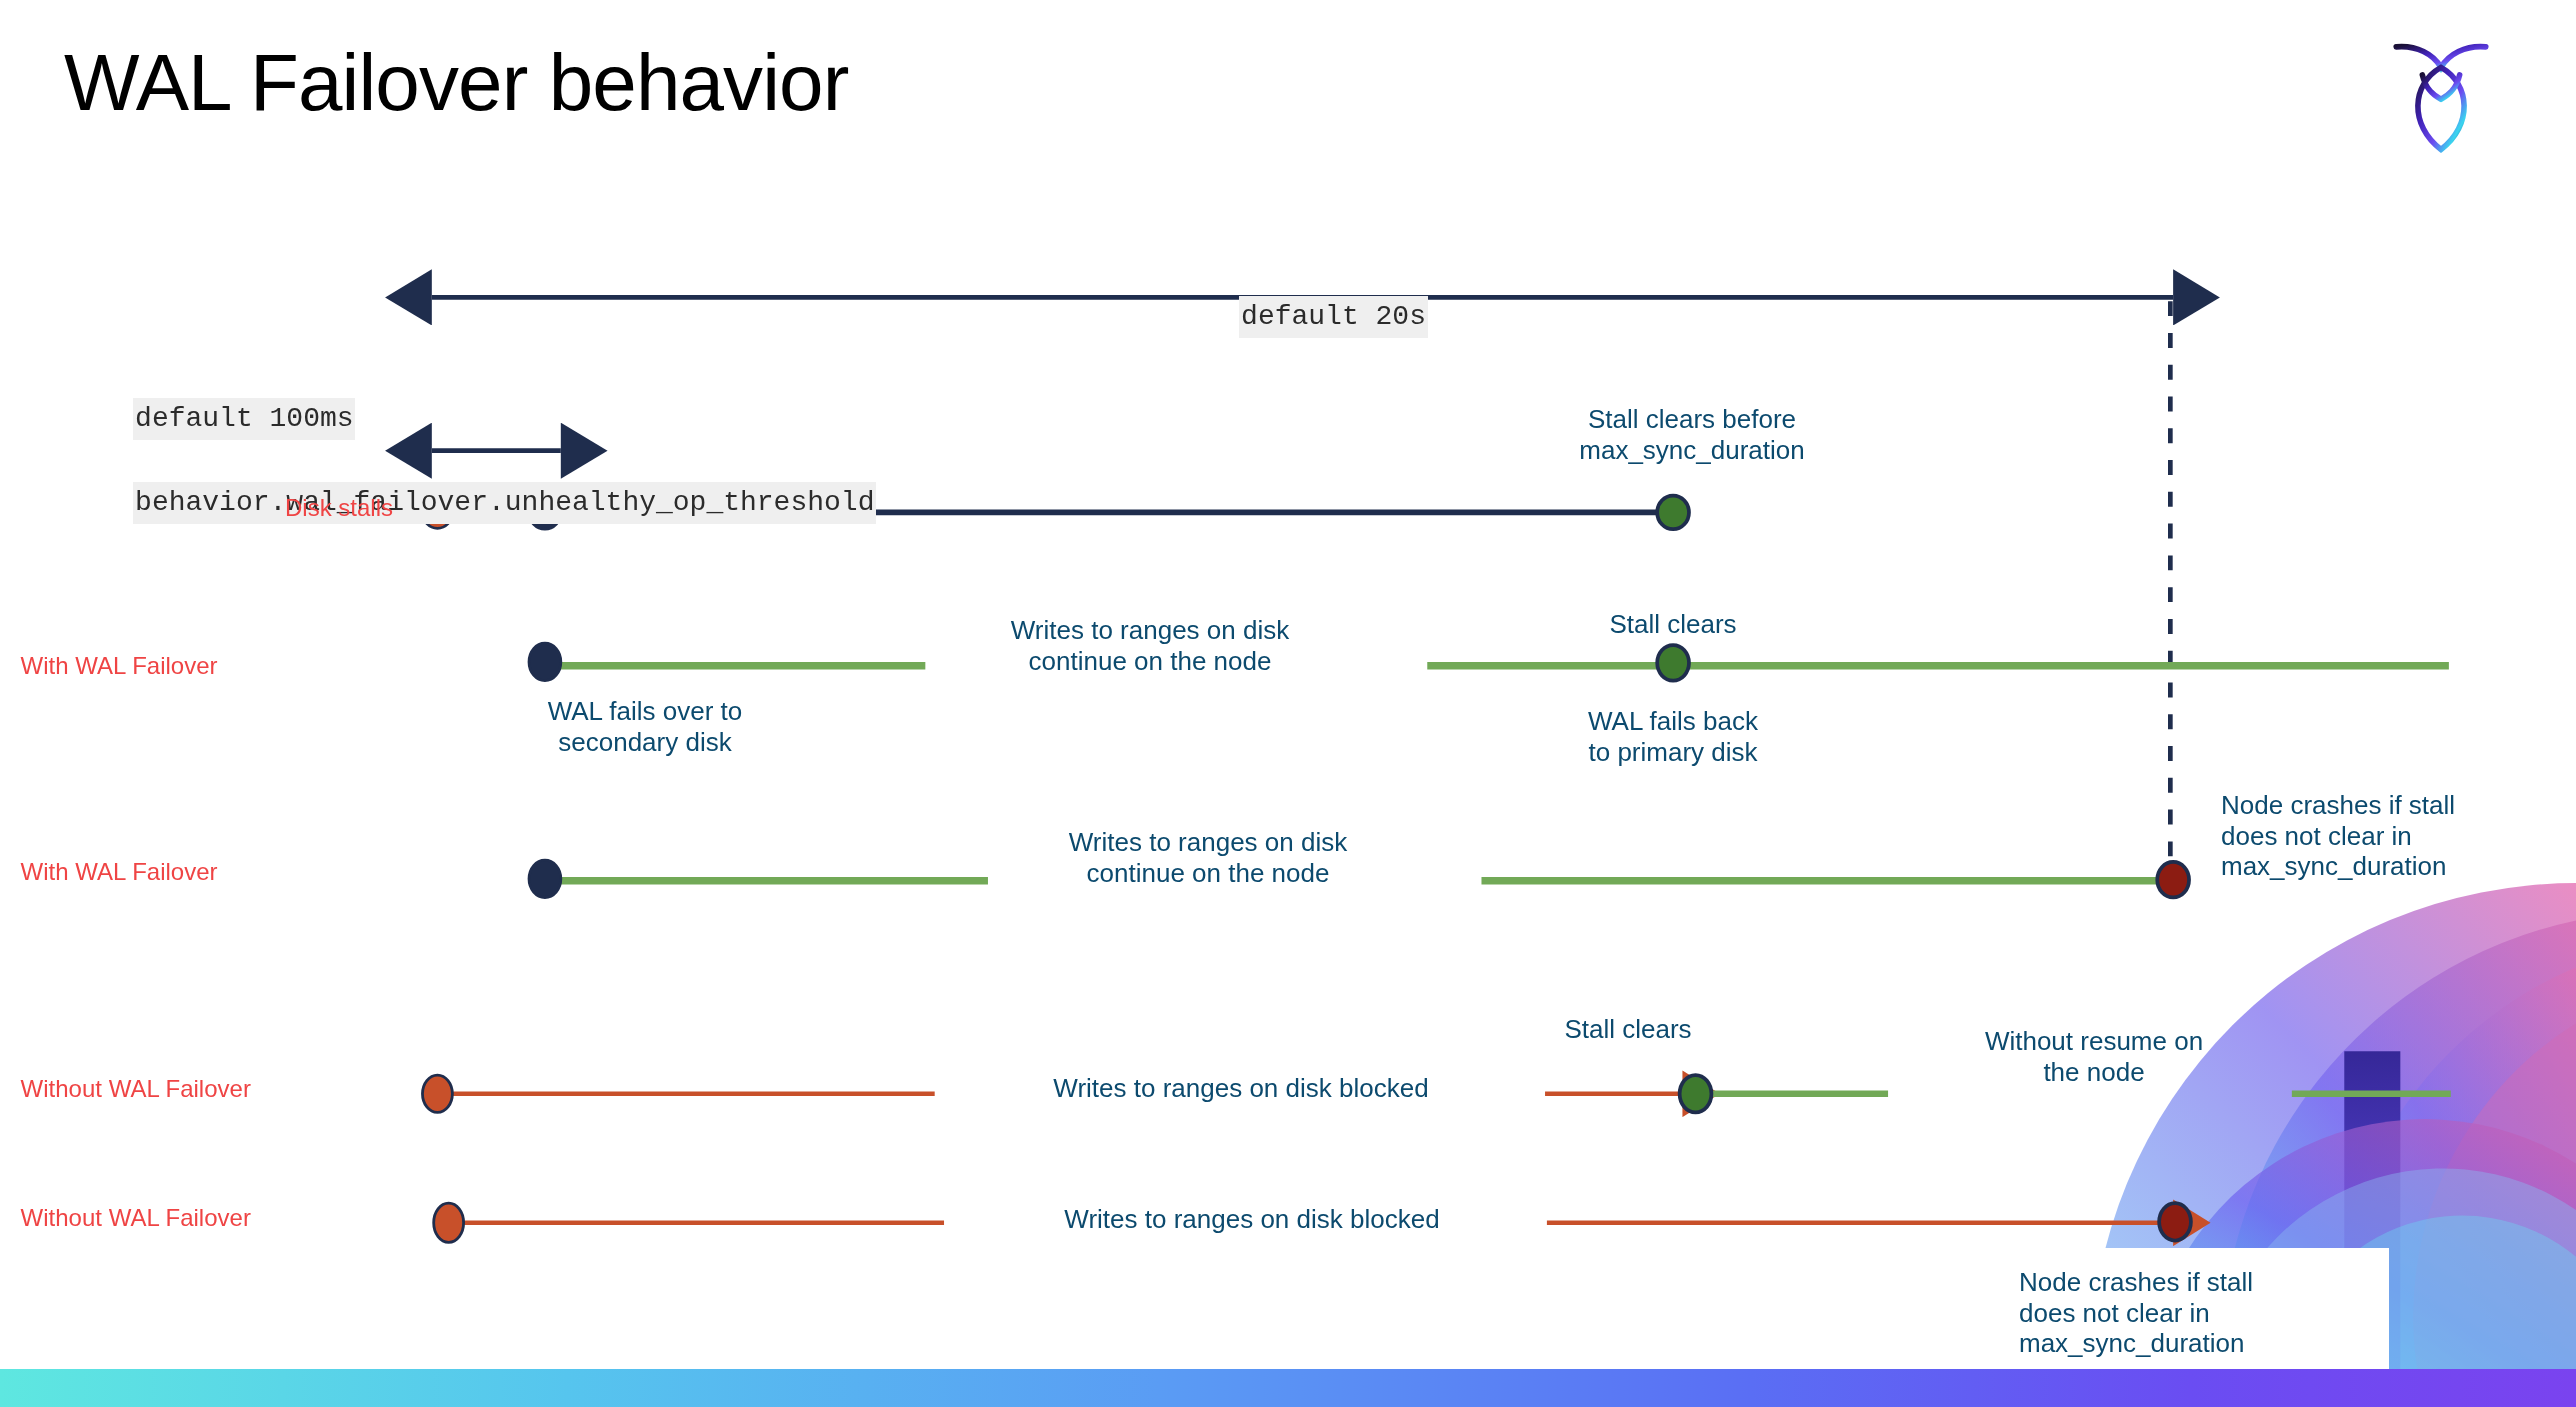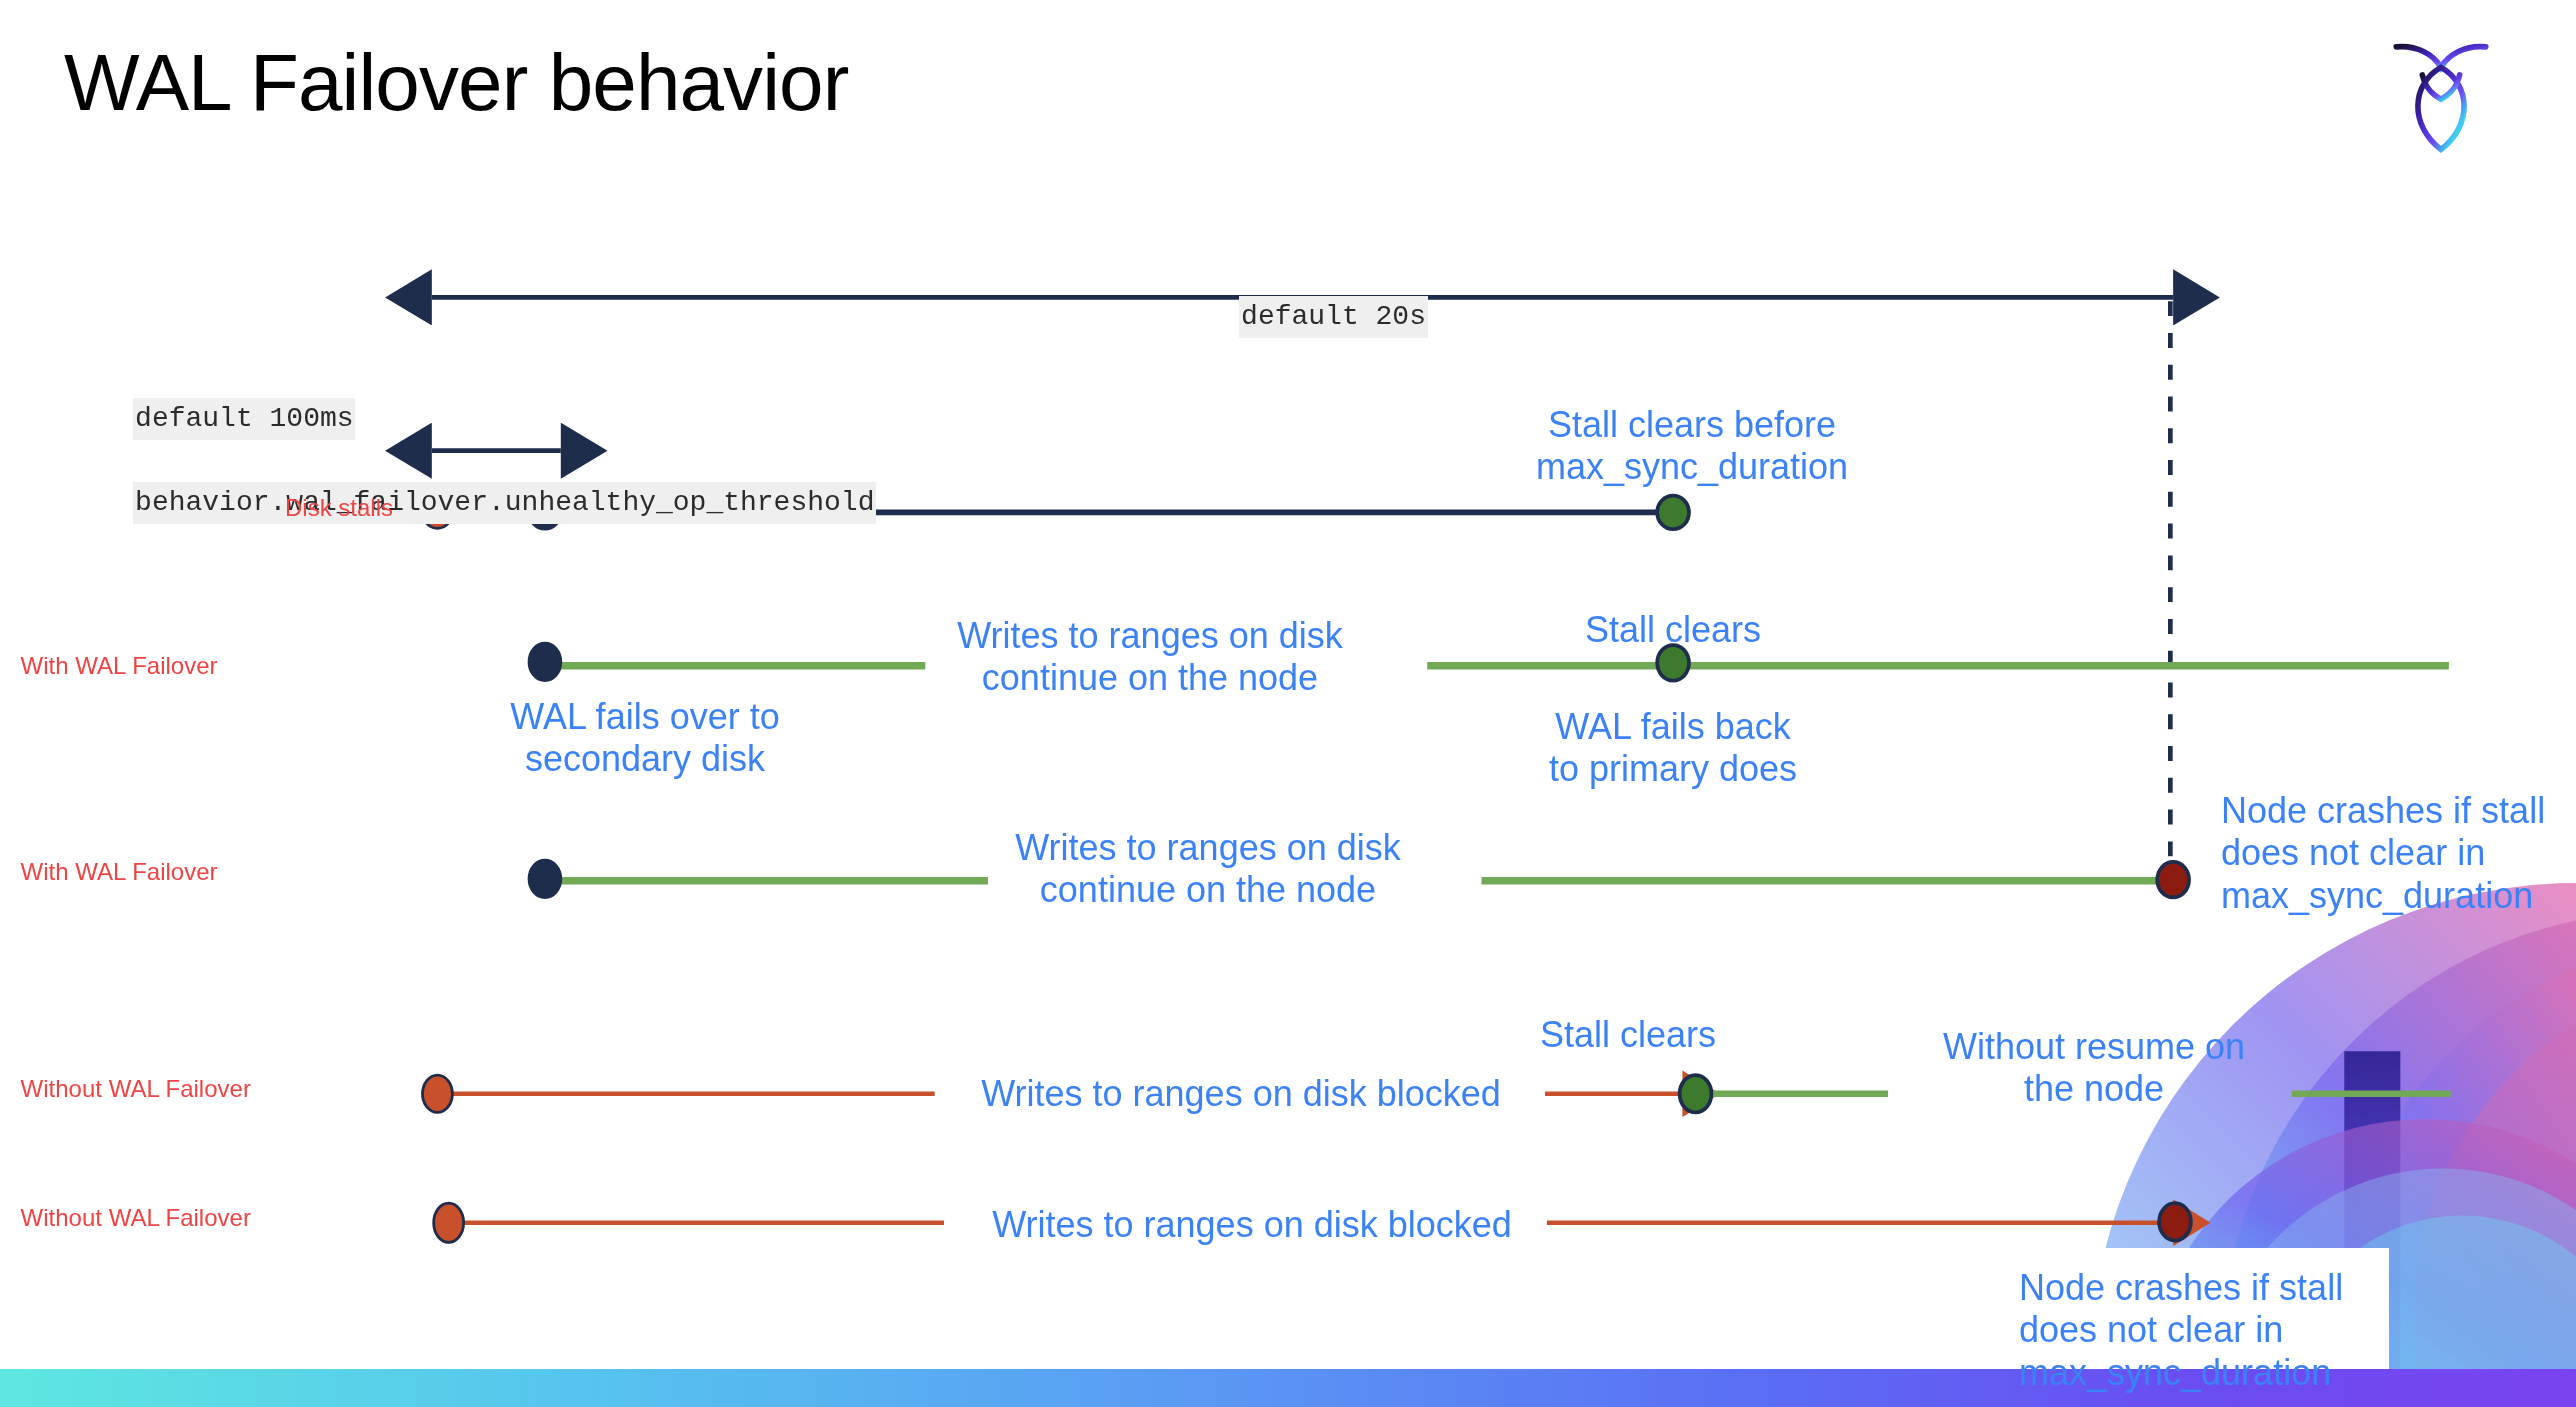--- a/index.html
+++ b/index.html
@@ -31,21 +31,21 @@
   .bottombar{position:absolute; left:0; bottom:0; width:2576px; height:39px;
     background:linear-gradient(90deg,#5ee7e0 0%, #56c5ee 22%, #5a9cf4 45%, #5a6ef4 68%, #6a4df2 85%, #7a43ef 100%);}
 
   
   .mask{position:absolute;background:#ffffff;}
 
   
   svg.diagram{position:absolute;left:0;top:0;width:2576px;height:1408px;overflow:visible;}
 
   
-  .lbl{position:absolute; color:#3b82f6; font-size:36px; line-height:1.18; white-space:pre-line;}
+  .lbl{position:absolute; color:#0c4a6e; font-size:26px; line-height:1.18; white-space:pre-line;}
   .lbl.ctr{text-align:center;}
   .lbl.lft{text-align:left;}
   .row-name{position:absolute;color:#ef4444;font-size:24px;white-space:nowrap;}
 
   .mono{
     position:absolute;
     font-family:"Liberation Mono", monospace;
     font-size:28px;
     color:#2b2b2b;
     line-height:1.5;
@@ -193,21 +193,21 @@
 
   <div class="lbl ctr" style="left:458px; top:696px; width:374px;">WAL fails over to
 secondary disk</div>
 
   <div class="lbl ctr" style="left:935px; top:615px; width:430px;">Writes to ranges on disk
 continue on the node</div>
 
   <div class="lbl ctr" style="left:1514px; top:609px; width:318px;">Stall clears</div>
 
   <div class="lbl ctr" style="left:1505px; top:706px; width:336px;">WAL fails  back
-to primary does</div>
+to primary disk</div>
 
   <div class="lbl ctr" style="left:993px; top:827px; width:430px;">Writes to ranges on disk
 continue on the node</div>
 
   <div class="lbl lft" style="left:2221px; top:790px; width:355px;">Node crashes if stall
 does not clear in
 max_sync_duration</div>
 
   <div class="lbl ctr" style="left:942px; top:1073px; width:598px;">Writes to ranges on disk  blocked</div>
 

